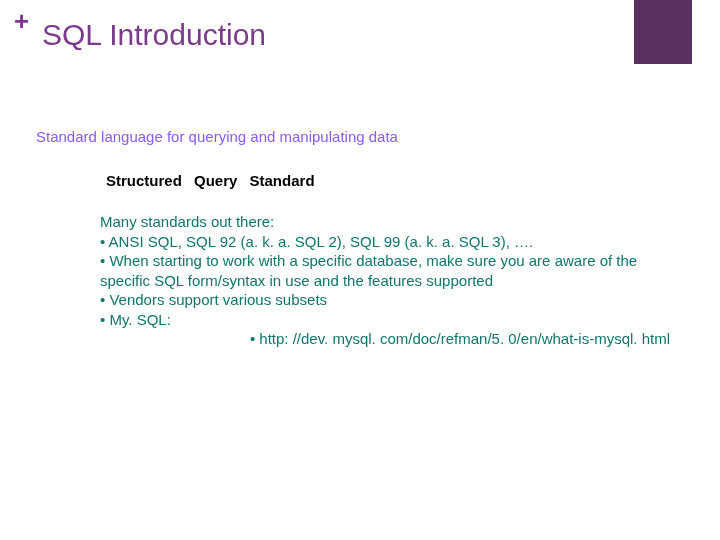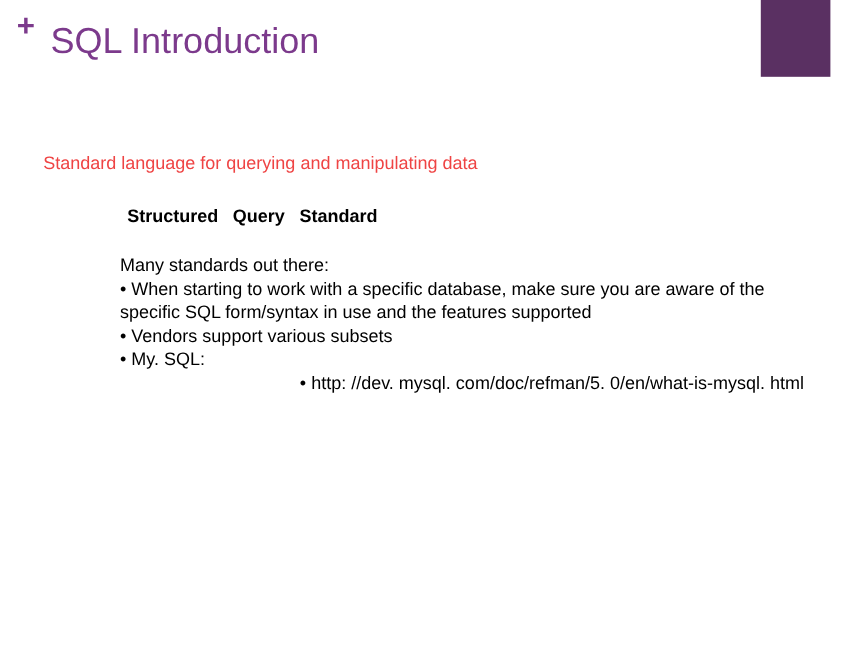--- a/index.html
+++ b/index.html
@@ -36,52 +36,53 @@
     right: 28px;
     width: 58px;
     height: 64px;
     background: #5a3062;
   }
   .subtitle {
     position: absolute;
     top: 128px;
     left: 36px;
     font-size: 15px;
-    color: #ef4444;
+    color: #8b5cf6;
   }
   .heading2 {
     position: absolute;
     top: 172px;
     left: 106px;
     font-size: 15px;
     font-weight: bold;
     color: #000;
     word-spacing: 8px;
   }
   .body {
     position: absolute;
     top: 212px;
     left: 100px;
     width: 570px;
     font-size: 15px;
-    color: #000000;
+    color: #0f766e;
     line-height: 1.3;
   }
   .body .line { display: block; }
   .body .sub { padding-left: 28px; display: block; text-align: right; }
 </style>
 </head>
 <body>
 
 <div class="plus">+</div>
 <div class="title">SQL Introduction</div>
 <div class="accent-box"></div>
 
 <div class="subtitle">Standard language for querying and manipulating data</div>
 <div class="heading2">Structured Query Standard</div>
 
 <div class="body">
   <span class="line">Many standards out there:</span>
+  <span class="line"> •  ANSI SQL,  SQL 92 (a. k. a. SQL 2),  SQL 99 (a. k. a. SQL 3),  ….</span>
   <span class="line"> •   When starting to work with a specific database, make sure you are aware of the specific SQL form/syntax in use and the features supported</span>
   <span class="line"> •  Vendors support various subsets</span>
   <span class="line"> •  My. SQL:</span>
   <span class="sub"> •  http: //dev. mysql. com/doc/refman/5. 0/en/what-is-mysql. html</span>
 </div>
 
 </body></html>

